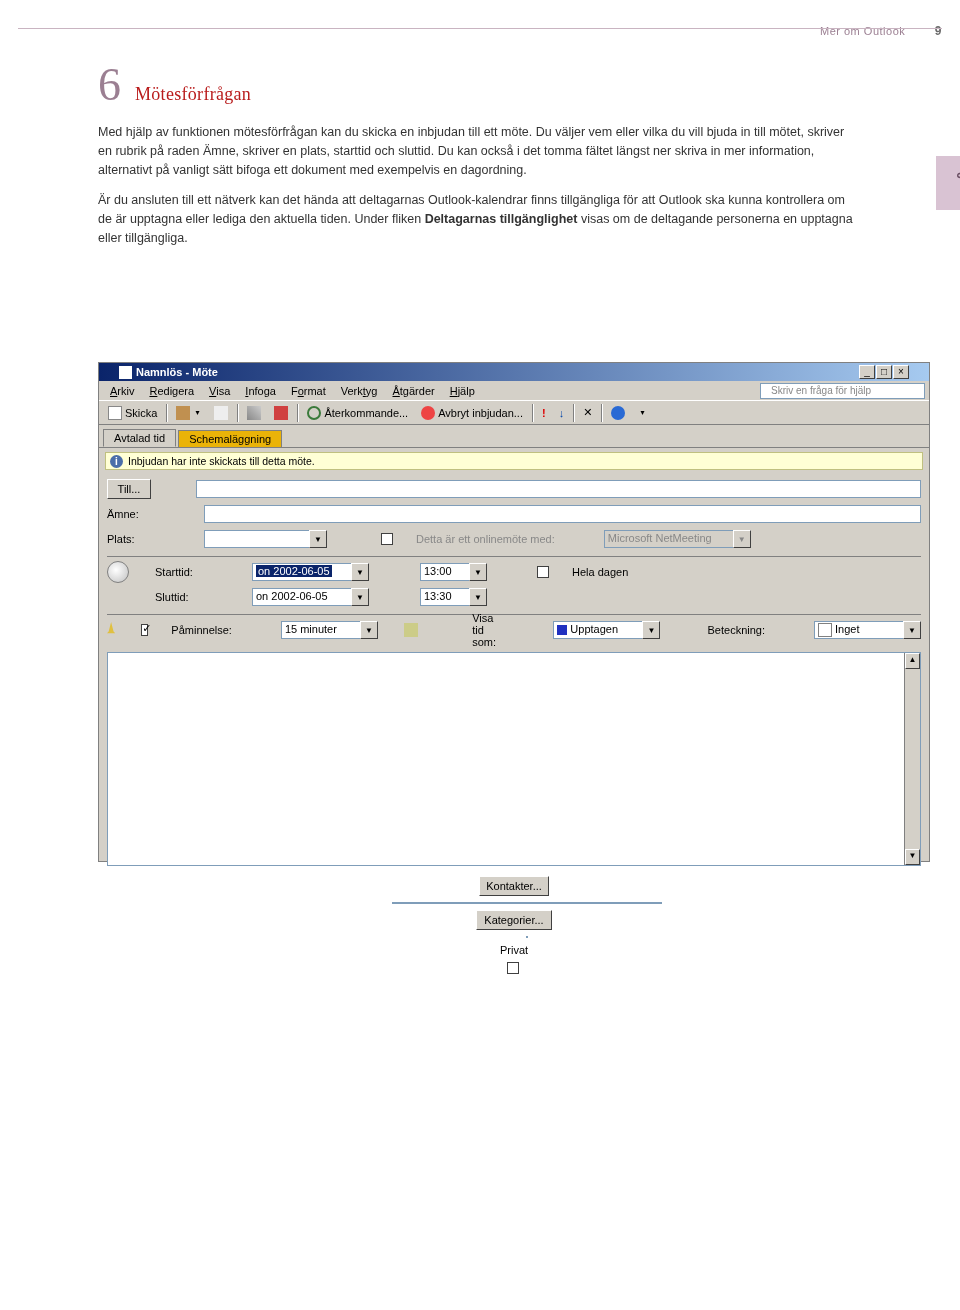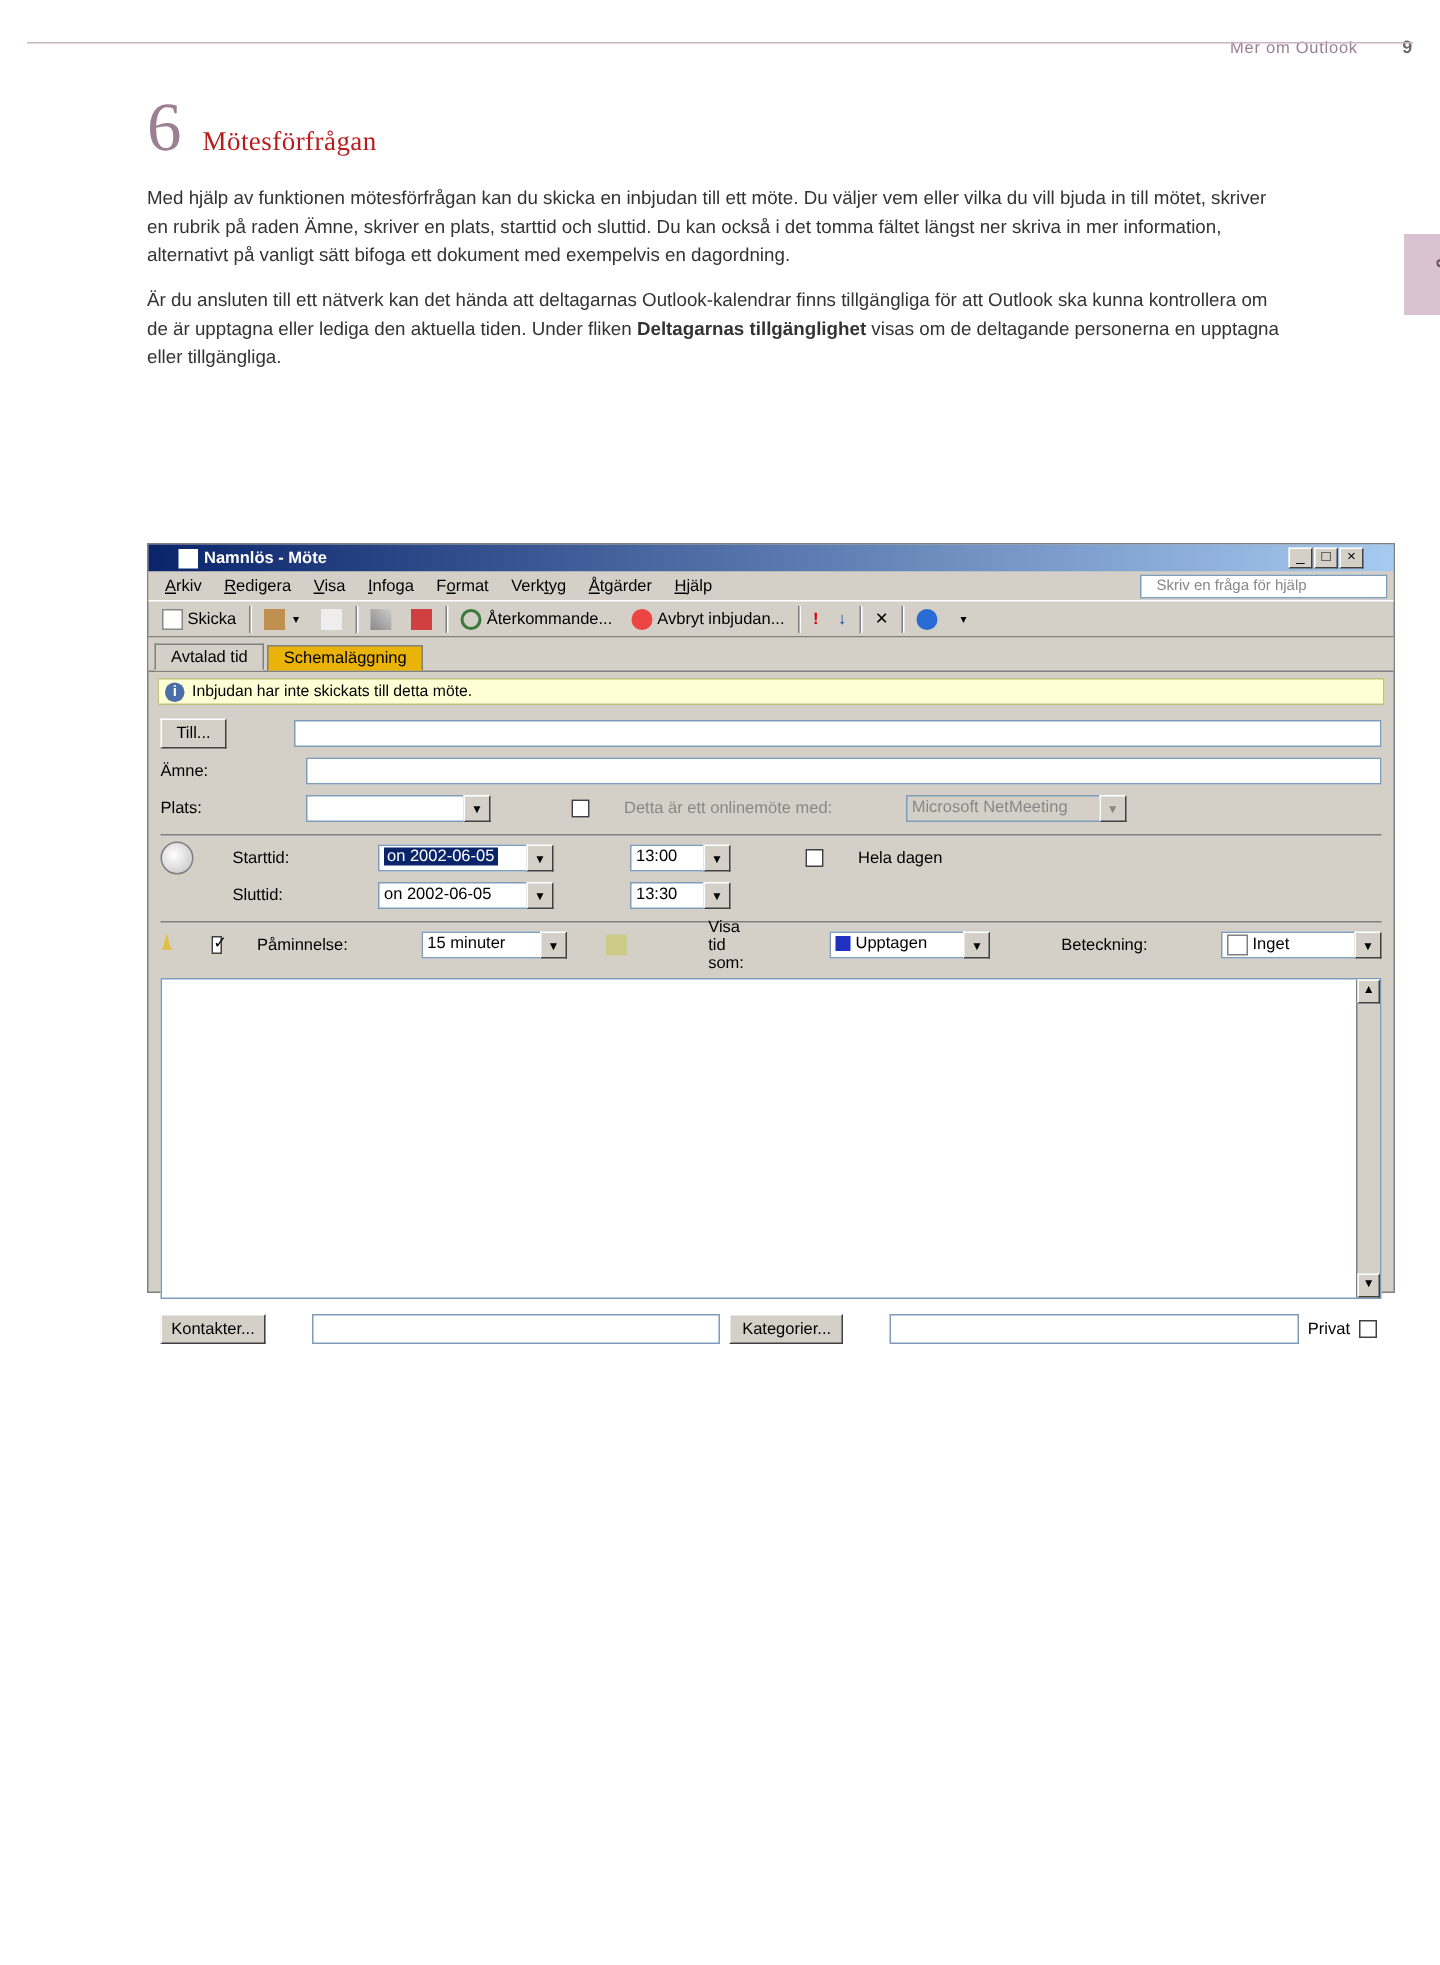--- a/index.html
+++ b/index.html
@@ -48,21 +48,21 @@
   .combo { display:flex; align-items:center; }
   .combo .txtfield { width:106px; flex:none; }
   .chk { width:12px; height:12px; background:#fff; border:1px solid #404040; margin-right:3px; display:inline-block; vertical-align:middle; position:relative; }
   .chk.checked::after { content:'✓'; position:absolute; top:-3px; left:0; font-size:11px; }
   .section { border-top:1px solid #808080; box-shadow:0 1px 0 #fff inset; margin:6px 0 4px; }
   .timeico { width:22px; height:22px; display:inline-block; border:1px solid #808080; border-radius:50%; margin-right:6px; background:radial-gradient(circle at 40% 40%,#fff,#c0c0c0); }
   .bellico { width:16px; height:16px; display:inline-block; margin-right:6px; background:#e0c040; clip-path:polygon(50% 0,80% 60%,100% 70%,0 70%,20% 60%); }
   .bodyarea { margin:4px 8px; height:214px; background:#fff; border:1px solid #7f9db9; position:relative; }
   .bodyarea .scrl { position:absolute; right:0; top:0; width:16px; height:100%; background:#d4d0c8; border-left:1px solid #808080; }
   .scrl .sbtn { width:100%; height:16px; background:#d4d0c8; border:1px solid #fff; border-right-color:#404040; border-bottom-color:#404040; font-size:8px; text-align:center; line-height:12px; }
-  .bottom { display:flex; align-items:center; padding:6px 8px; gap:6px; }
+  .bottom { display:flex; align-items:center; padding:6px 8px; gap:6px;flex-direction:column; }
   .bottom .txtfield { height:20px; }
   .sq { width:10px; height:10px; display:inline-block; background:#2030c0; margin-right:3px; vertical-align:middle; }
   .swatch { width:14px; height:14px; border:1px solid #808080; background:#fff; display:inline-block; margin-right:3px; vertical-align:middle; }
   .down { font-size:8px; padding:0 2px; }
   .grey { color:#888; }
   .sel { background:#0a246a; color:#fff; padding:0 2px; }
 </style>
 </head>
 <body>
 

